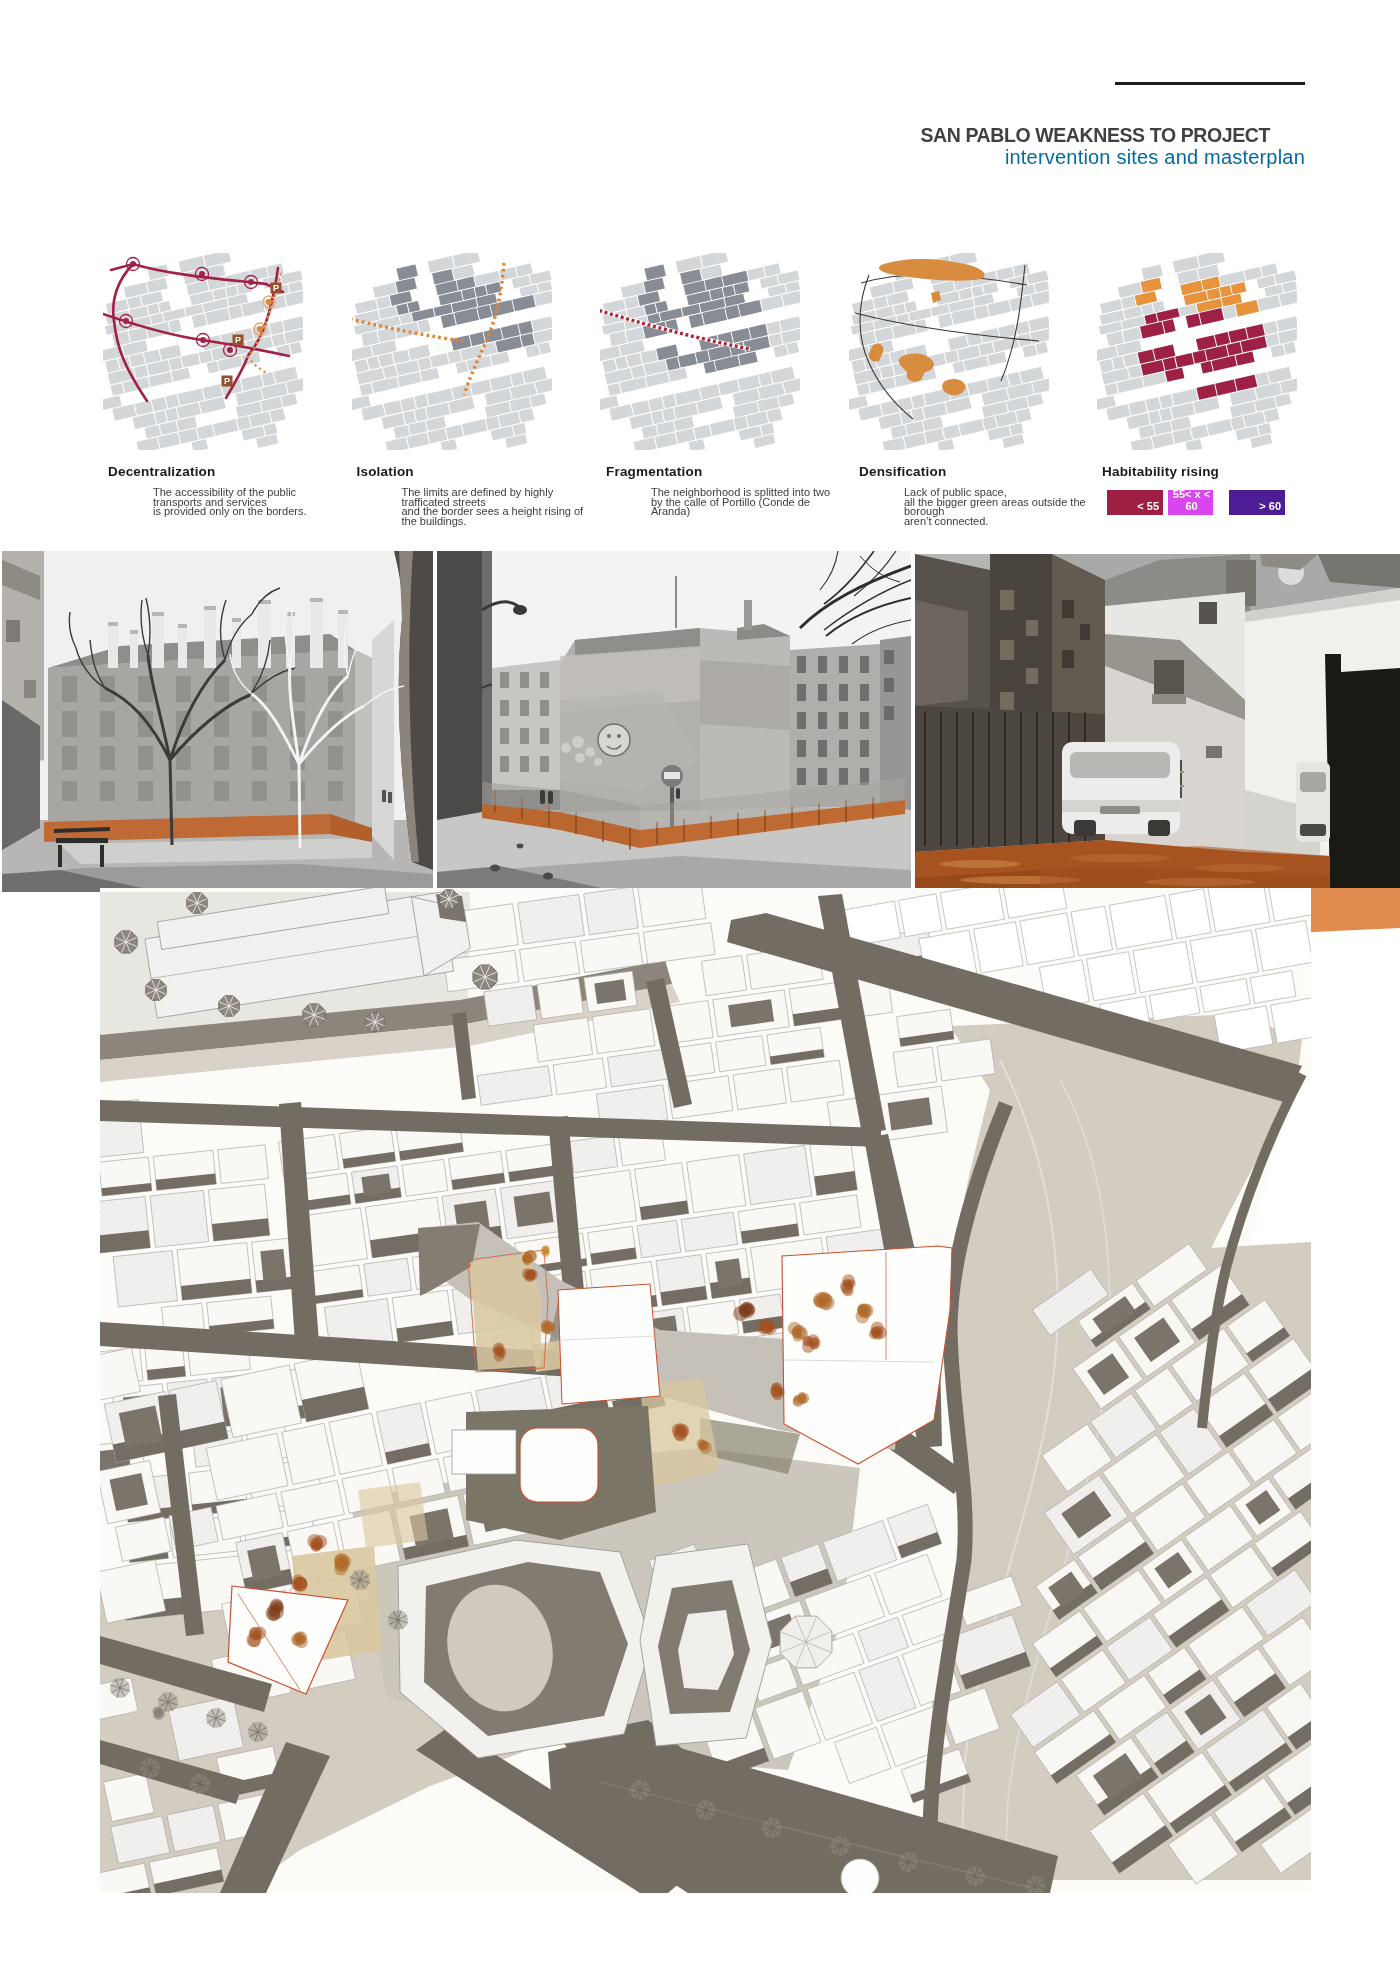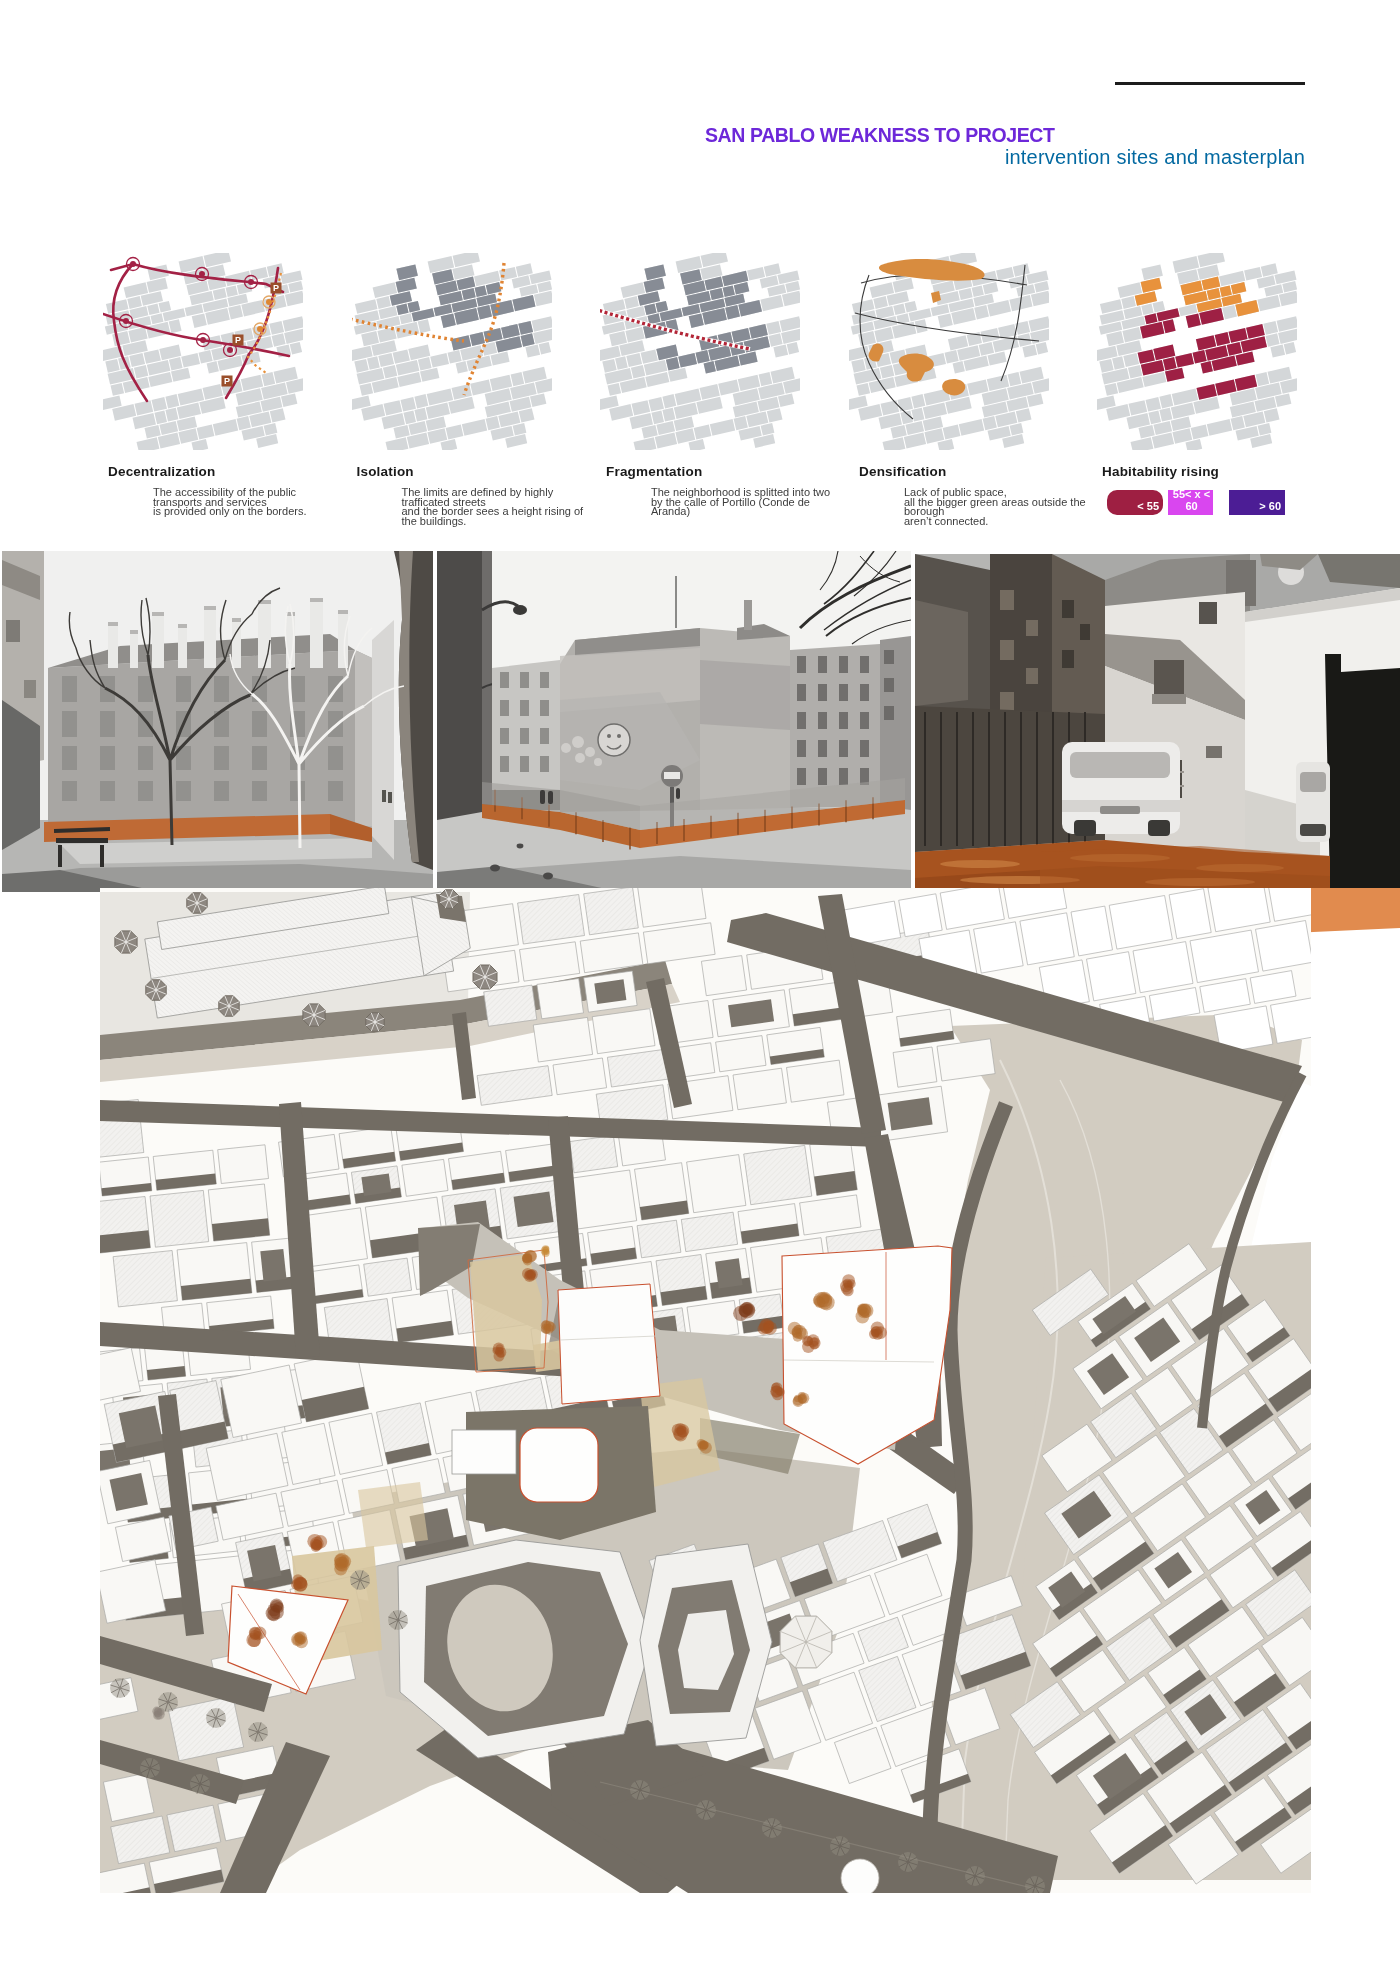--- a/index.html
+++ b/index.html
@@ -2,21 +2,21 @@
 <html><head><meta charset="utf-8"><style>
 html,body{margin:0;padding:0;background:#fff;}
 body{font-family:"Liberation Sans",sans-serif;width:1400px;height:1980px;position:relative;overflow:hidden;}
 .abs{position:absolute;}
 .mtitle{font-weight:bold;font-size:13.5px;color:#1a1a1a;letter-spacing:.2px;}
 .mdesc{font-size:11px;color:#3c3c3c;line-height:9.5px;margin-top:9px;margin-left:45px;}
 </style></head><body>
 
 <div class="abs" style="left:1115px;top:82px;width:190px;height:3px;background:#1c1c1c;"></div>
 
-<div class="abs" style="left:705px;top:124px;width:600px;text-align:left;font-size:19.5px;font-weight:bold;letter-spacing:-0.4px;color:#6d28d9;">SAN PABLO WEAKNESS TO PROJECT</div>
+<div class="abs" style="left:670px;top:124px;width:600px;text-align:right;font-size:19.5px;font-weight:bold;letter-spacing:-0.4px;color:#404040;">SAN PABLO WEAKNESS TO PROJECT</div>
 
 <div class="abs" style="left:705px;top:146px;width:600px;text-align:right;font-size:20px;color:#0369a1;letter-spacing:0.2px;">intervention sites and masterplan</div>
 
 <svg class="abs" style="left:103px;top:253px" width="200" height="197" viewBox="0 0 200 197">
     <g fill="#d4d7d9">
       <polygon points="44.4,15.7 63.3,11.4 65.9,22.8 47.1,27.2"></polygon>
       <polygon points="75.6,8.5 99.5,3.0 102.2,14.4 78.2,20.0"></polygon>
       <polygon points="100.6,2.8 125.3,-2.9 128.0,8.5 103.2,14.2"></polygon>
       <polygon points="20.6,34.4 42.6,29.3 45.1,40.1 23.1,45.1"></polygon>
       <polygon points="43.6,29.0 62.3,24.7 64.8,35.5 46.1,39.8"></polygon>
@@ -809,21 +809,21 @@
     <div class="mtitle">Densification</div>
     <div class="mdesc">Lack of public space,<br>all the bigger green areas outside the borough<br>aren’t connected.</div>
   </div>
 
 <div class="abs" style="left:1102px;top:464px;width:240px;">
     <div class="mtitle">Habitability rising</div>
     <div class="mdesc"></div>
   </div>
 
 <div class="abs" style="left:1107px;top:490px;width:200px;height:25px;font-weight:bold;font-size:11px;color:#fff;">
-    <div class="abs" style="left:0;top:0;width:56px;height:25px;background:#9e1f42;text-align:right;border-radius:10px;">
+    <div class="abs" style="left:0;top:0;width:56px;height:25px;background:#9e1f42;text-align:right;">
       <span style="position:absolute;right:4px;bottom:3px;">&lt; 55</span>
     </div>
     <div class="abs" style="left:60.5px;top:0;width:45px;height:25px;background:#d946ef;text-align:center;">
       <span style="position:absolute;left:3px;bottom:3px;">55&lt; x &lt; 60</span>
     </div>
     <div class="abs" style="left:122px;top:0;width:56px;height:25px;background:#4c1d95;text-align:right;">
       <span style="position:absolute;right:4px;bottom:3px;">&gt; 60</span>
     </div>
   </div>
 

